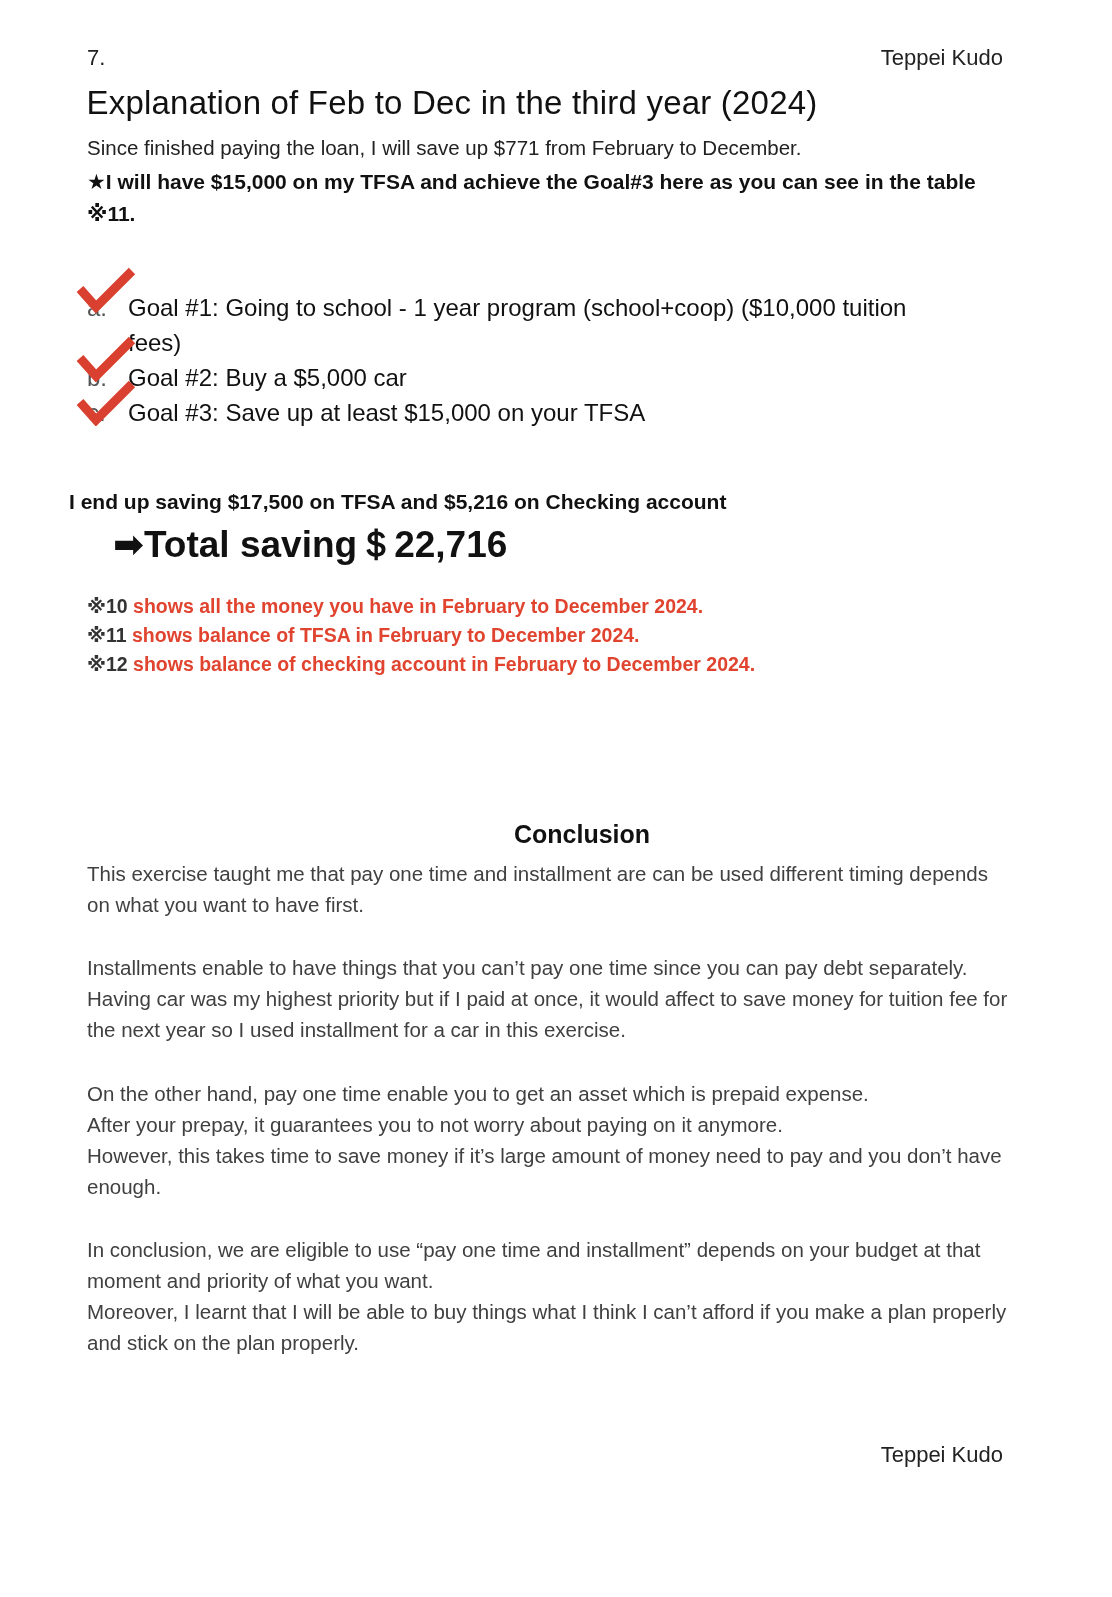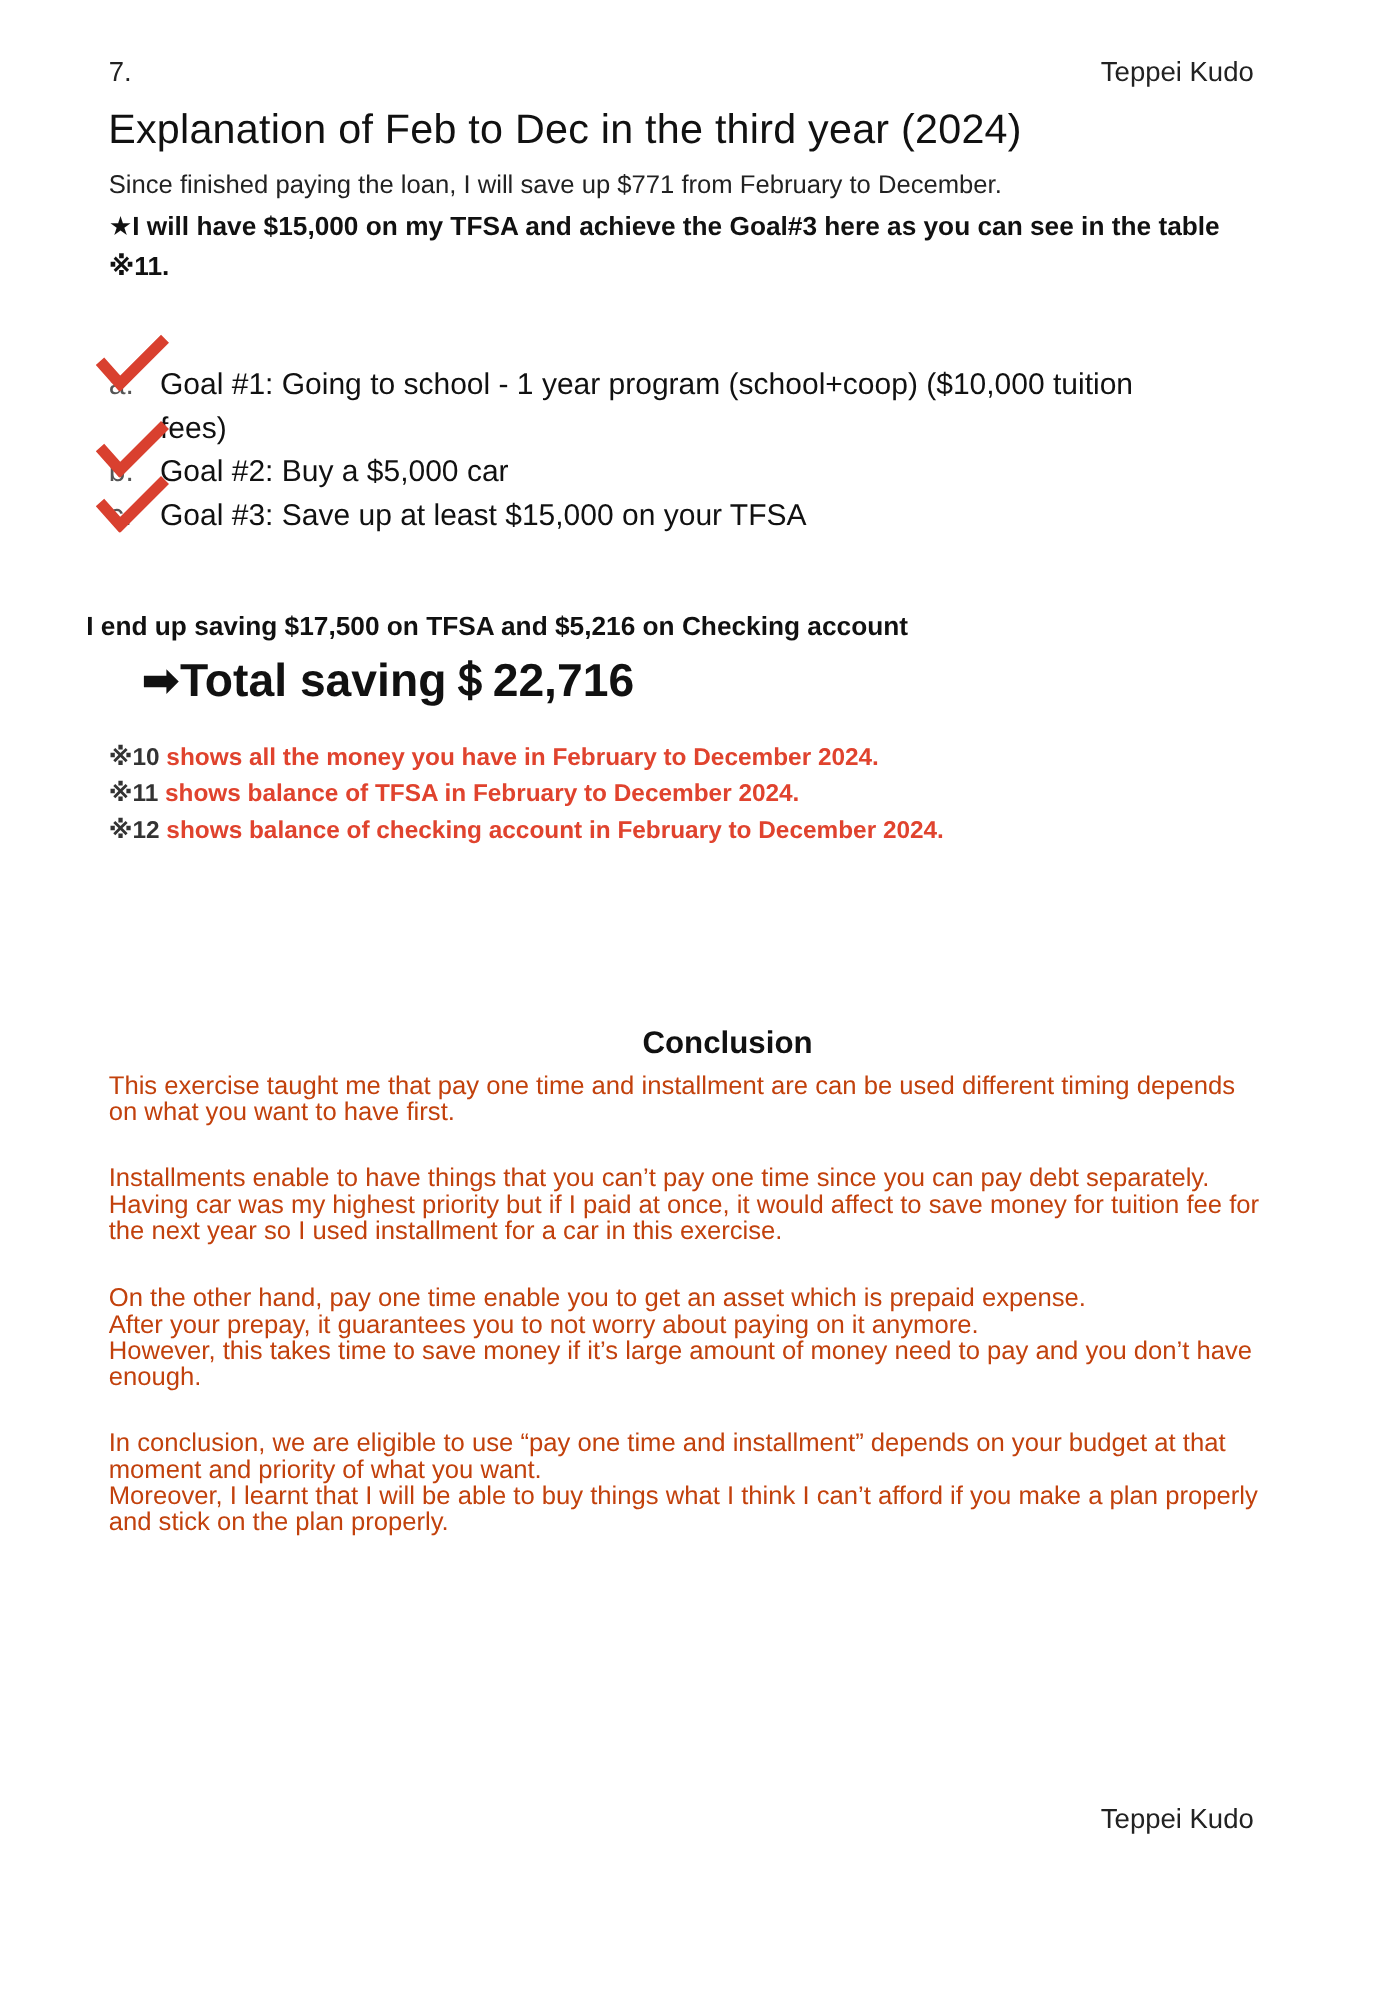--- a/index.html
+++ b/index.html
@@ -22,21 +22,21 @@
     .check svg { width: 100%; height: 100%; }
 
     .summary { left: 69px; top: 490px; font-size: 21px; font-weight: bold; color: #111; }
     .total { left: 87px; top: 520px; font-size: 37px; font-weight: bold; color: #111; margin-left: 26px; }
 
     .notes { left: 87px; top: 592px; font-size: 19.5px; line-height: 29px; font-weight: bold; }
     .note-ref { color: #333; font-weight: bold; }
     .note-text { color: #e0432e; }
 
     .concl-title { left: 0; width: 1092px; top: 820px; text-align: center; font-size: 25px; font-weight: bold; color: #111; padding-left: 36px; }
-    .concl { left: 87px; top: 858px; width: 925px; font-size: 20.5px; line-height: 21px; color: #c2410c; }
+    .concl { left: 87px; top: 858px; width: 925px; font-size: 20.5px; line-height: 31px; color: #404040; }
     .concl p { margin: 0; }
     .concl .gap { height: 32.3px; }
 
     .author-bottom { right: 109px; top: 1442px; font-size: 22px; color: #222; }
   </style>
 </head>
 <body>
 
 <div class="abs page-num">7.</div>
 <div class="abs author-top">Teppei Kudo</div>

